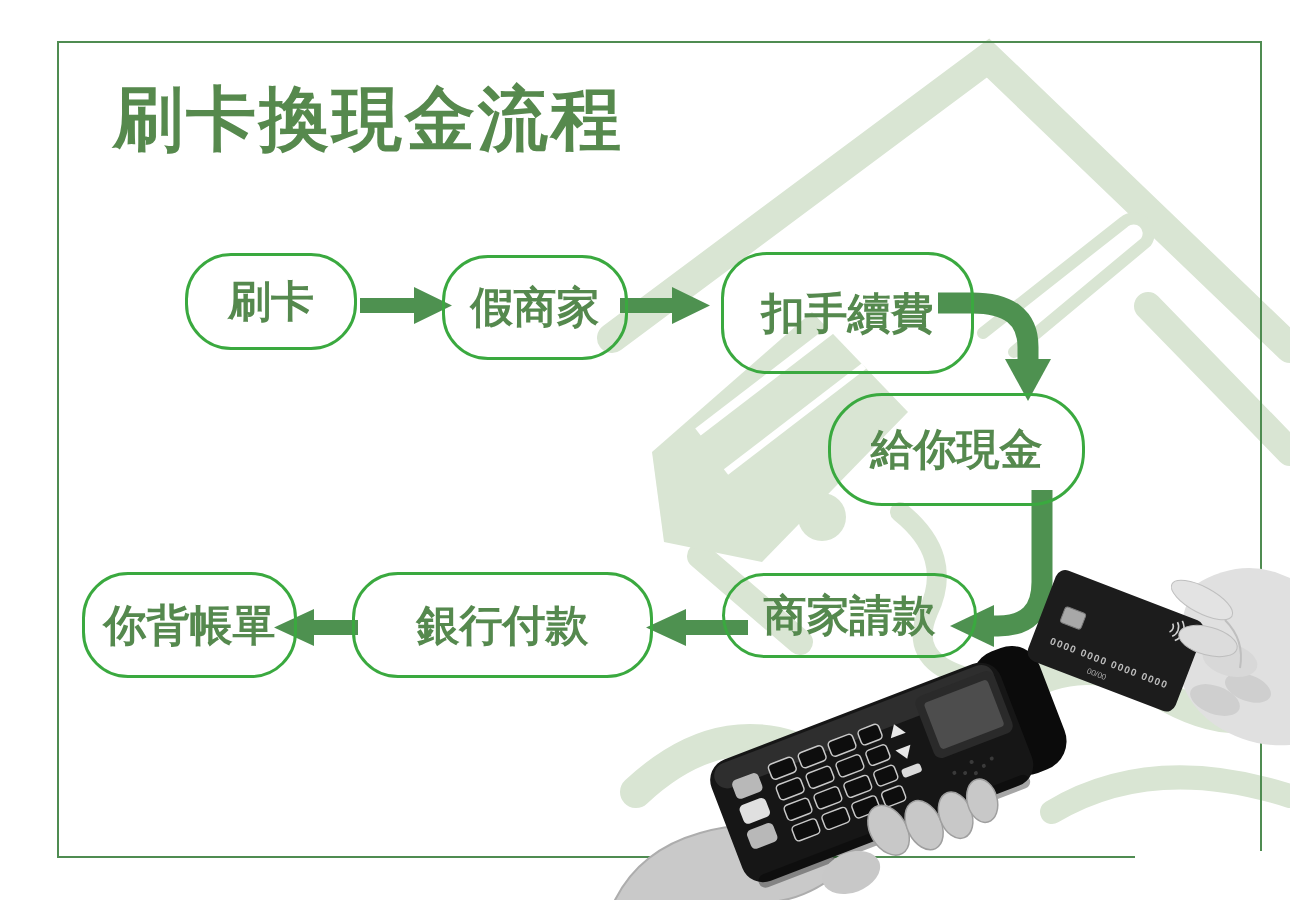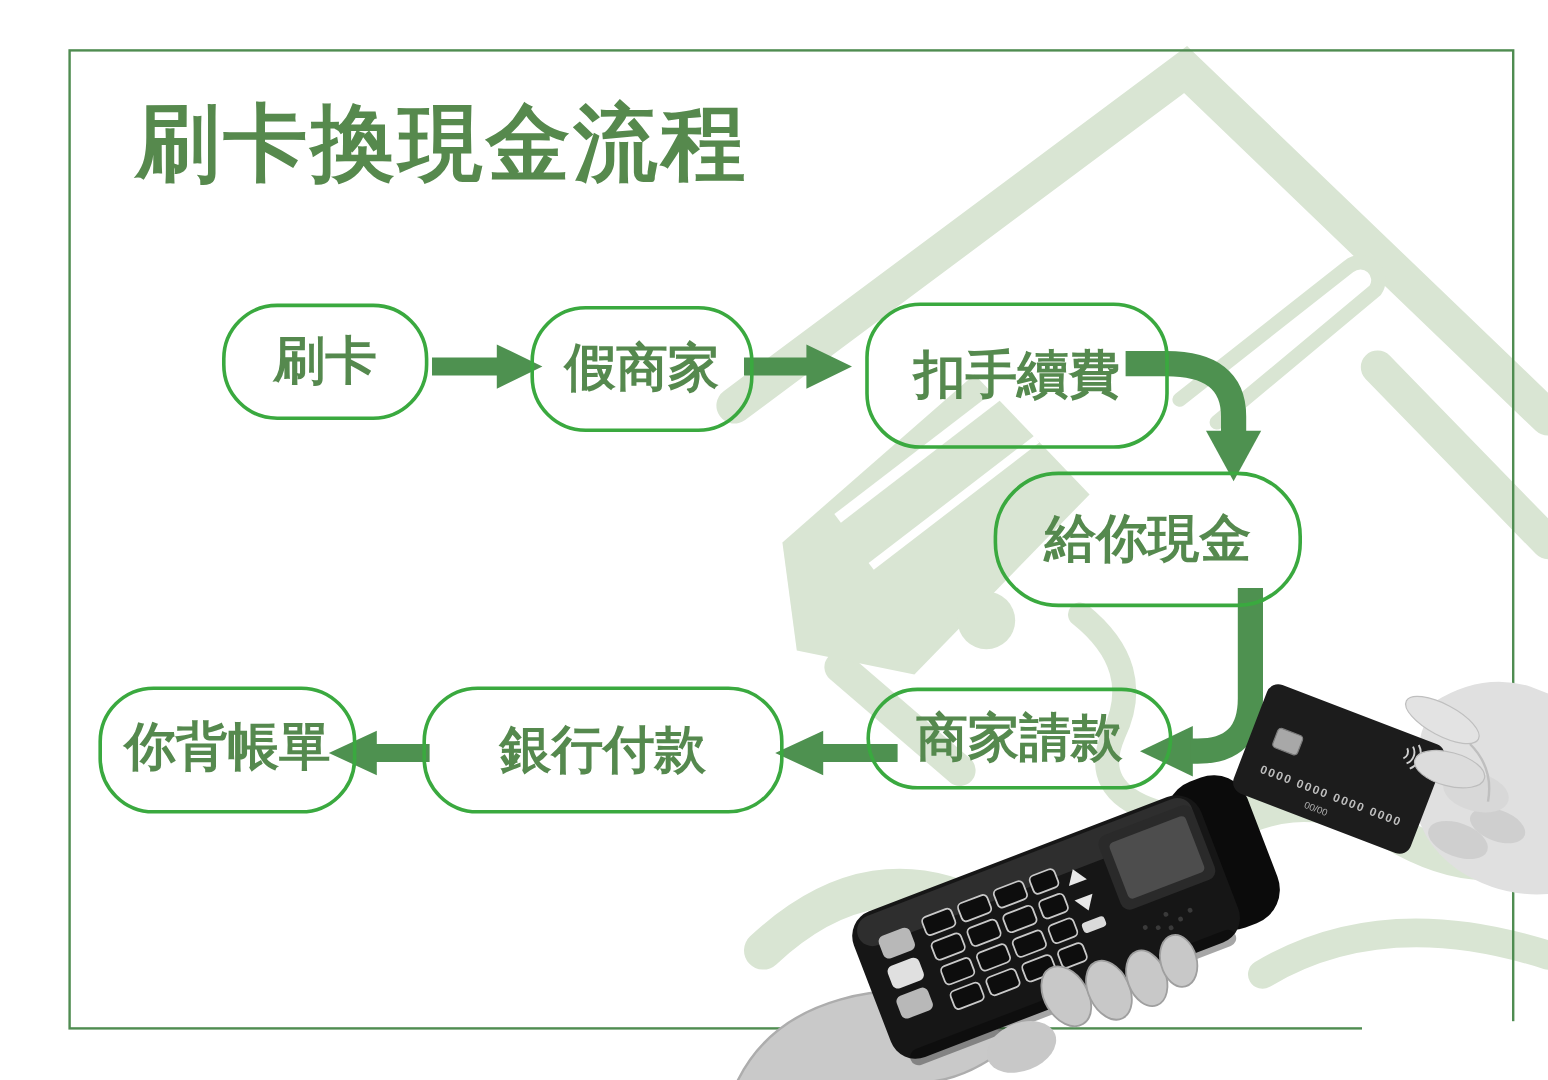--- a/index.html
+++ b/index.html
@@ -22,21 +22,21 @@
     border:3px solid #3aa93f;border-radius:46px;background:transparent;
     display:flex;align-items:center;justify-content:center;
     color:#55894e;font-weight:700;font-size:43px;line-height:1;white-space:nowrap;
   }
   .b1{left:185px;top:253px;width:172px;height:97px;}
   .b2{left:442px;top:255px;width:186px;height:105px;}
   .b3{left:721px;top:252px;width:253px;height:122px;}
   .b4{left:828px;top:393px;width:257px;height:113px;border-radius:54px;}
   .b5{left:722px;top:573px;width:255px;height:85px;}
   .b6{left:352px;top:572px;width:301px;height:106px;}
-  .b7{left:82px; top:572px;width:215px;height:106px;font-family:Liberation Mono, monospace;}
+  .b7{left:82px; top:572px;width:215px;height:106px;}
   .matte{position:absolute;background:#ffffff;}
 </style>
 </head>
 <body>
 
 <div class="stage">
 
   <svg width="1290" height="900" viewBox="0 0 1290 900">
     <g fill="none" stroke="#d9e5d3" stroke-linecap="round">
       <path d="M612 338 L988 58 L1290 348" stroke-width="30"></path>

